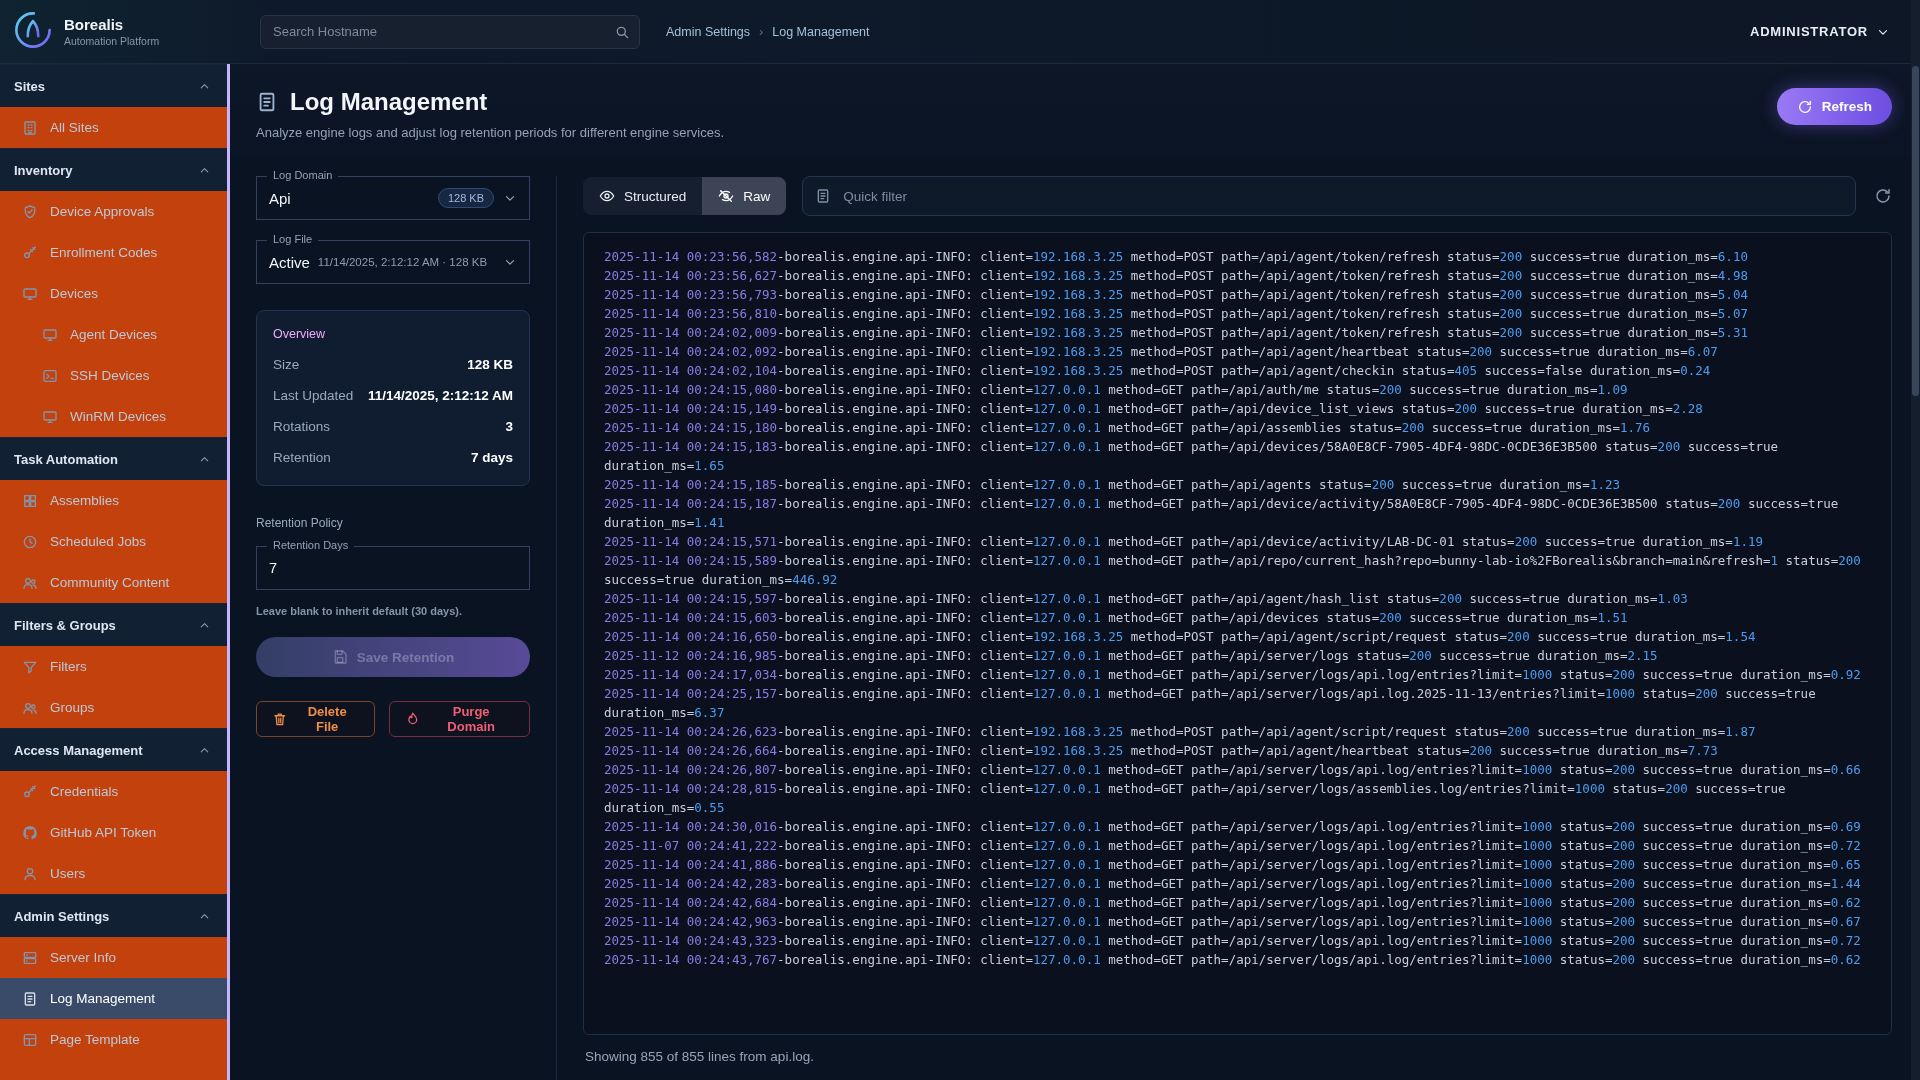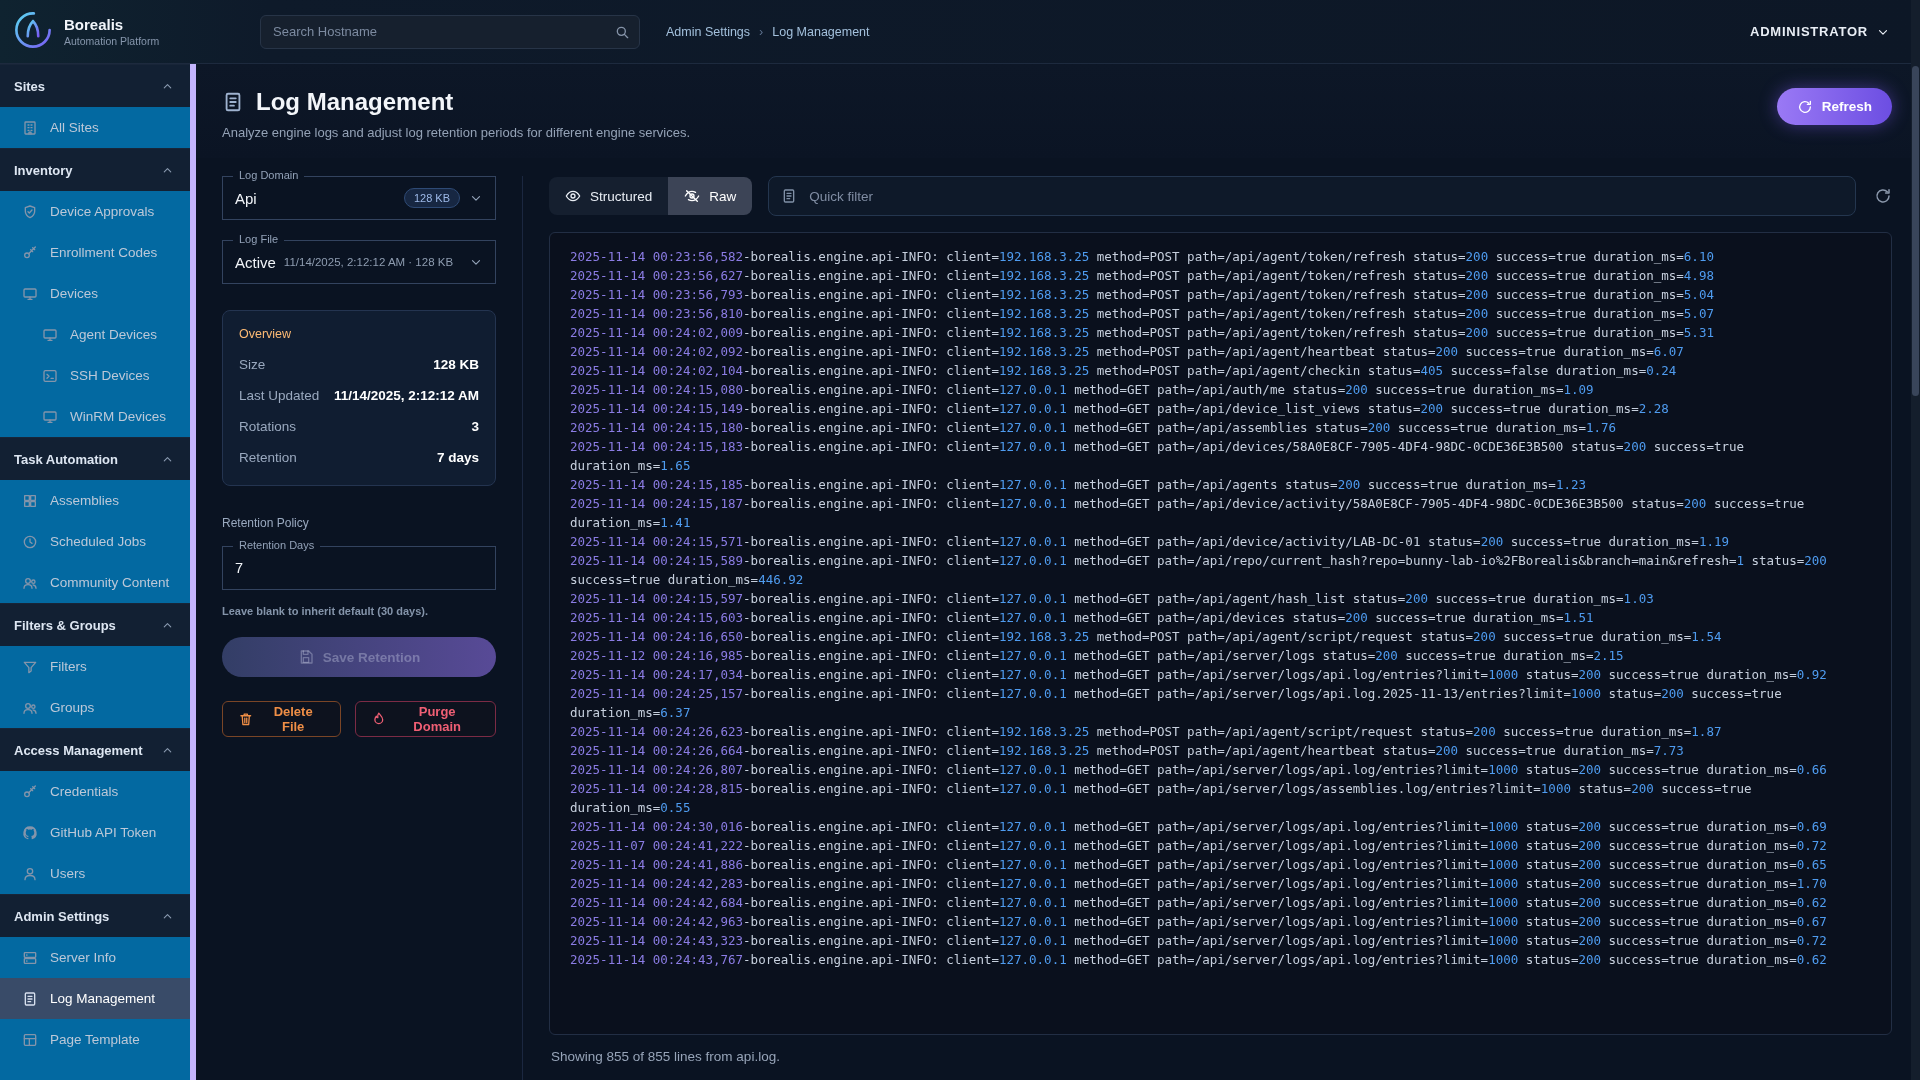--- a/index.html
+++ b/index.html
@@ -29,21 +29,21 @@
   .search-ico { position:absolute; right:10px; top:9px; color:#8593a8; }
   .breadcrumb { margin-left:26px; display:flex; align-items:center; gap:9px; font-size:12.5px; }
   .breadcrumb a { color:#a3c0dc; text-decoration:none; cursor:pointer; }
   .crumb-sep { color:#5f7390; }
   .tb-spacer { flex:1; }
   .user-menu { display:flex; align-items:center; gap:8px; margin-right:30px; cursor:pointer;
     font-size:13px; font-weight:700; letter-spacing:.06em; color:#e9eef5; }
 
   
   .shell { flex:1; display:flex; overflow:hidden; }
-  .sidebar { width:196px; flex-shrink:0; background:#0369a1; border-right:6px solid #c4b5fd; overflow-y:auto; }
+  .sidebar { width:230px; flex-shrink:0; background:#c2410c; border-right:3px solid #c4b5fd; overflow-y:auto; }
   .sidebar::-webkit-scrollbar{width:0}
   .sb-section {
     height:43px; display:flex; align-items:center; justify-content:space-between;
     padding:0 16px 0 14px; font-size:13px; font-weight:700; color:#dde6f2;
     background:#122033; border-top:1px solid #182538; cursor:pointer;
   }
   .sb-section .ico { color:#8a9ab0; }
   .sb-item {
     height:41px; display:flex; align-items:center; gap:12px;
     padding:0 14px 0 22px; color:#bcc8d8; font-size:13.5px; cursor:pointer;
@@ -90,21 +90,21 @@
     margin-left:auto; background:#172742; border:1px solid #2e4a75; color:#9db9e8;
     font-size:11px; padding:3px 9px; border-radius:10px; white-space:nowrap;
   }
   .caret { color:#93a2b8; margin-left:9px; flex-shrink:0; }
   .field .caret-end { margin-left:auto; }
 
   .overview-card {
     background:#101d31; border:1px solid #243450; border-radius:8px;
     padding:16px 16px 20px; margin-top:26px;
   }
-  .overview-title { font-size:12.5px; color:#fdba74; }
+  .overview-title { font-size:12.5px; color:#f0abfc; }
   .ov-row { display:flex; justify-content:space-between; margin-top:16px; font-size:13.5px; color:#9aa9bf; }
   .ov-val { color:#ffffff; font-weight:700; text-align:right; max-width:150px; }
 
   .ret-heading { margin:30px 0 16px; font-size:12px; color:#9aa9bf; }
   .ret-field { margin-bottom:6px; cursor:text; }
   .ret-input { background:transparent; border:none; outline:none; color:#f2f5f9; font-size:14.5px; width:100%;
     font-family:"Liberation Sans",sans-serif; }
   .hint { font-size:11px; font-weight:600; color:#8494aa; margin:15px 0 20px; }
 
   .save-btn {
@@ -608,21 +608,21 @@
               <div class="logline"><span class="t-ts">2025-11-12 00:24:16,985</span>-borealis.engine.api-INFO: client=<span class="t-num">127.0.0.1</span> method=GET path=/api/server/logs status=<span class="t-num">200</span> success=true duration_ms=<span class="t-num">2.15</span></div>
               <div class="logline"><span class="t-ts">2025-11-14 00:24:17,034</span>-borealis.engine.api-INFO: client=<span class="t-num">127.0.0.1</span> method=GET path=/api/server/logs/api.log/entries?limit=<span class="t-num">1000</span> status=<span class="t-num">200</span> success=true duration_ms=<span class="t-num">0.92</span></div>
               <div class="logline"><span class="t-ts">2025-11-14 00:24:25,157</span>-borealis.engine.api-INFO: client=<span class="t-num">127.0.0.1</span> method=GET path=/api/server/logs/api.log.2025-11-13/entries?limit=<span class="t-num">1000</span> status=<span class="t-num">200</span> success=true duration_ms=<span class="t-num">6.37</span></div>
               <div class="logline"><span class="t-ts">2025-11-14 00:24:26,623</span>-borealis.engine.api-INFO: client=<span class="t-num">192.168.3.25</span> method=POST path=/api/agent/script/request status=<span class="t-num">200</span> success=true duration_ms=<span class="t-num">1.87</span></div>
               <div class="logline"><span class="t-ts">2025-11-14 00:24:26,664</span>-borealis.engine.api-INFO: client=<span class="t-num">192.168.3.25</span> method=POST path=/api/agent/heartbeat status=<span class="t-num">200</span> success=true duration_ms=<span class="t-num">7.73</span></div>
               <div class="logline"><span class="t-ts">2025-11-14 00:24:26,807</span>-borealis.engine.api-INFO: client=<span class="t-num">127.0.0.1</span> method=GET path=/api/server/logs/api.log/entries?limit=<span class="t-num">1000</span> status=<span class="t-num">200</span> success=true duration_ms=<span class="t-num">0.66</span></div>
               <div class="logline"><span class="t-ts">2025-11-14 00:24:28,815</span>-borealis.engine.api-INFO: client=<span class="t-num">127.0.0.1</span> method=GET path=/api/server/logs/assemblies.log/entries?limit=<span class="t-num">1000</span> status=<span class="t-num">200</span> success=true duration_ms=<span class="t-num">0.55</span></div>
               <div class="logline"><span class="t-ts">2025-11-14 00:24:30,016</span>-borealis.engine.api-INFO: client=<span class="t-num">127.0.0.1</span> method=GET path=/api/server/logs/api.log/entries?limit=<span class="t-num">1000</span> status=<span class="t-num">200</span> success=true duration_ms=<span class="t-num">0.69</span></div>
               <div class="logline"><span class="t-ts">2025-11-07 00:24:41,222</span>-borealis.engine.api-INFO: client=<span class="t-num">127.0.0.1</span> method=GET path=/api/server/logs/api.log/entries?limit=<span class="t-num">1000</span> status=<span class="t-num">200</span> success=true duration_ms=<span class="t-num">0.72</span></div>
               <div class="logline"><span class="t-ts">2025-11-14 00:24:41,886</span>-borealis.engine.api-INFO: client=<span class="t-num">127.0.0.1</span> method=GET path=/api/server/logs/api.log/entries?limit=<span class="t-num">1000</span> status=<span class="t-num">200</span> success=true duration_ms=<span class="t-num">0.65</span></div>
-              <div class="logline"><span class="t-ts">2025-11-14 00:24:42,283</span>-borealis.engine.api-INFO: client=<span class="t-num">127.0.0.1</span> method=GET path=/api/server/logs/api.log/entries?limit=<span class="t-num">1000</span> status=<span class="t-num">200</span> success=true duration_ms=<span class="t-num">1.70</span></div>
+              <div class="logline"><span class="t-ts">2025-11-14 00:24:42,283</span>-borealis.engine.api-INFO: client=<span class="t-num">127.0.0.1</span> method=GET path=/api/server/logs/api.log/entries?limit=<span class="t-num">1000</span> status=<span class="t-num">200</span> success=true duration_ms=<span class="t-num">1.44</span></div>
               <div class="logline"><span class="t-ts">2025-11-14 00:24:42,684</span>-borealis.engine.api-INFO: client=<span class="t-num">127.0.0.1</span> method=GET path=/api/server/logs/api.log/entries?limit=<span class="t-num">1000</span> status=<span class="t-num">200</span> success=true duration_ms=<span class="t-num">0.62</span></div>
               <div class="logline"><span class="t-ts">2025-11-14 00:24:42,963</span>-borealis.engine.api-INFO: client=<span class="t-num">127.0.0.1</span> method=GET path=/api/server/logs/api.log/entries?limit=<span class="t-num">1000</span> status=<span class="t-num">200</span> success=true duration_ms=<span class="t-num">0.67</span></div>
               <div class="logline"><span class="t-ts">2025-11-14 00:24:43,323</span>-borealis.engine.api-INFO: client=<span class="t-num">127.0.0.1</span> method=GET path=/api/server/logs/api.log/entries?limit=<span class="t-num">1000</span> status=<span class="t-num">200</span> success=true duration_ms=<span class="t-num">0.72</span></div>
               <div class="logline"><span class="t-ts">2025-11-14 00:24:43,767</span>-borealis.engine.api-INFO: client=<span class="t-num">127.0.0.1</span> method=GET path=/api/server/logs/api.log/entries?limit=<span class="t-num">1000</span> status=<span class="t-num">200</span> success=true duration_ms=<span class="t-num">0.62</span></div>
             </div>
 
           <div class="viewer-footer">Showing 855 of 855 lines from api.log.</div>
         </div>
 
       </section>

